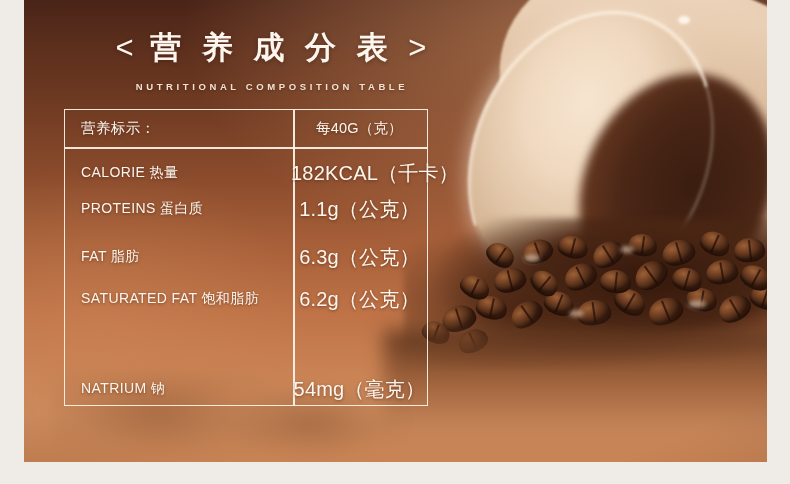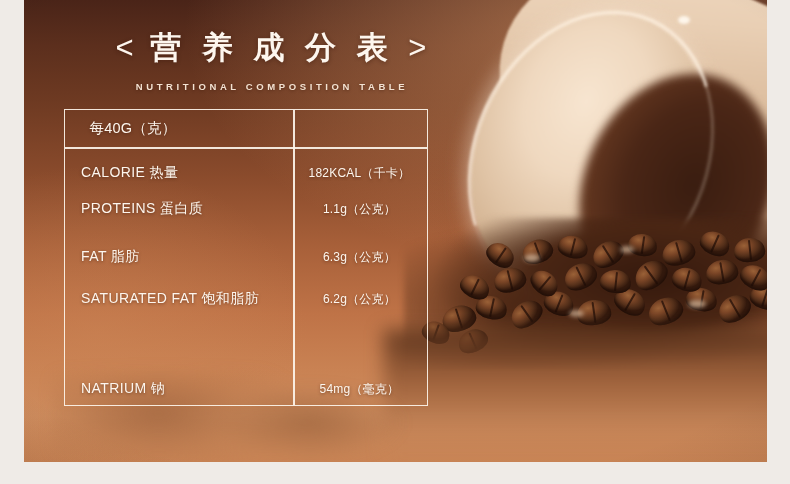--- a/index.html
+++ b/index.html
@@ -271,21 +271,21 @@
     font-weight: 400;
     letter-spacing: .4px;
     white-space: nowrap;
     text-shadow: 0 1px 3px rgba(60,26,12,0.5);
   }
   .cell-value {
     width: 136px;
     box-sizing: border-box;
     text-align: center;
     color: #fdf6ee;
-    font-size: 12px;
+    font-size: 20px;
     font-weight: 400;
     letter-spacing: .2px;
     white-space: nowrap;
     text-shadow: 0 1px 3px rgba(60,26,12,0.5);
   }
   .row.head .cell-label { font-size: 14.5px; }
   .row.head .cell-value { font-size: 14.5px; }
 </style>
 </head>
 <body>
@@ -355,20 +355,21 @@
       <span class="angle">&gt;</span>
     </h1>
     <div id="sub-title">NUTRITIONAL COMPOSITION TABLE</div>
   </div>
 
   <div id="nutrition-table">
     <div class="table-vline"></div>
     <div class="table-hline"></div>
 
     <div class="row head">
+      <div class="cell-label">营养标示：</div>
       <div class="cell-value">每40G（克）</div>
     </div>
 
     <div class="row" style="top:42px;">
       <div class="cell-label">CALORIE 热量</div>
       <div class="cell-value">182KCAL（千卡）</div>
     </div>
     <div class="row" style="top:78px;">
       <div class="cell-label">PROTEINS 蛋白质</div>
       <div class="cell-value">1.1g（公克）</div>

